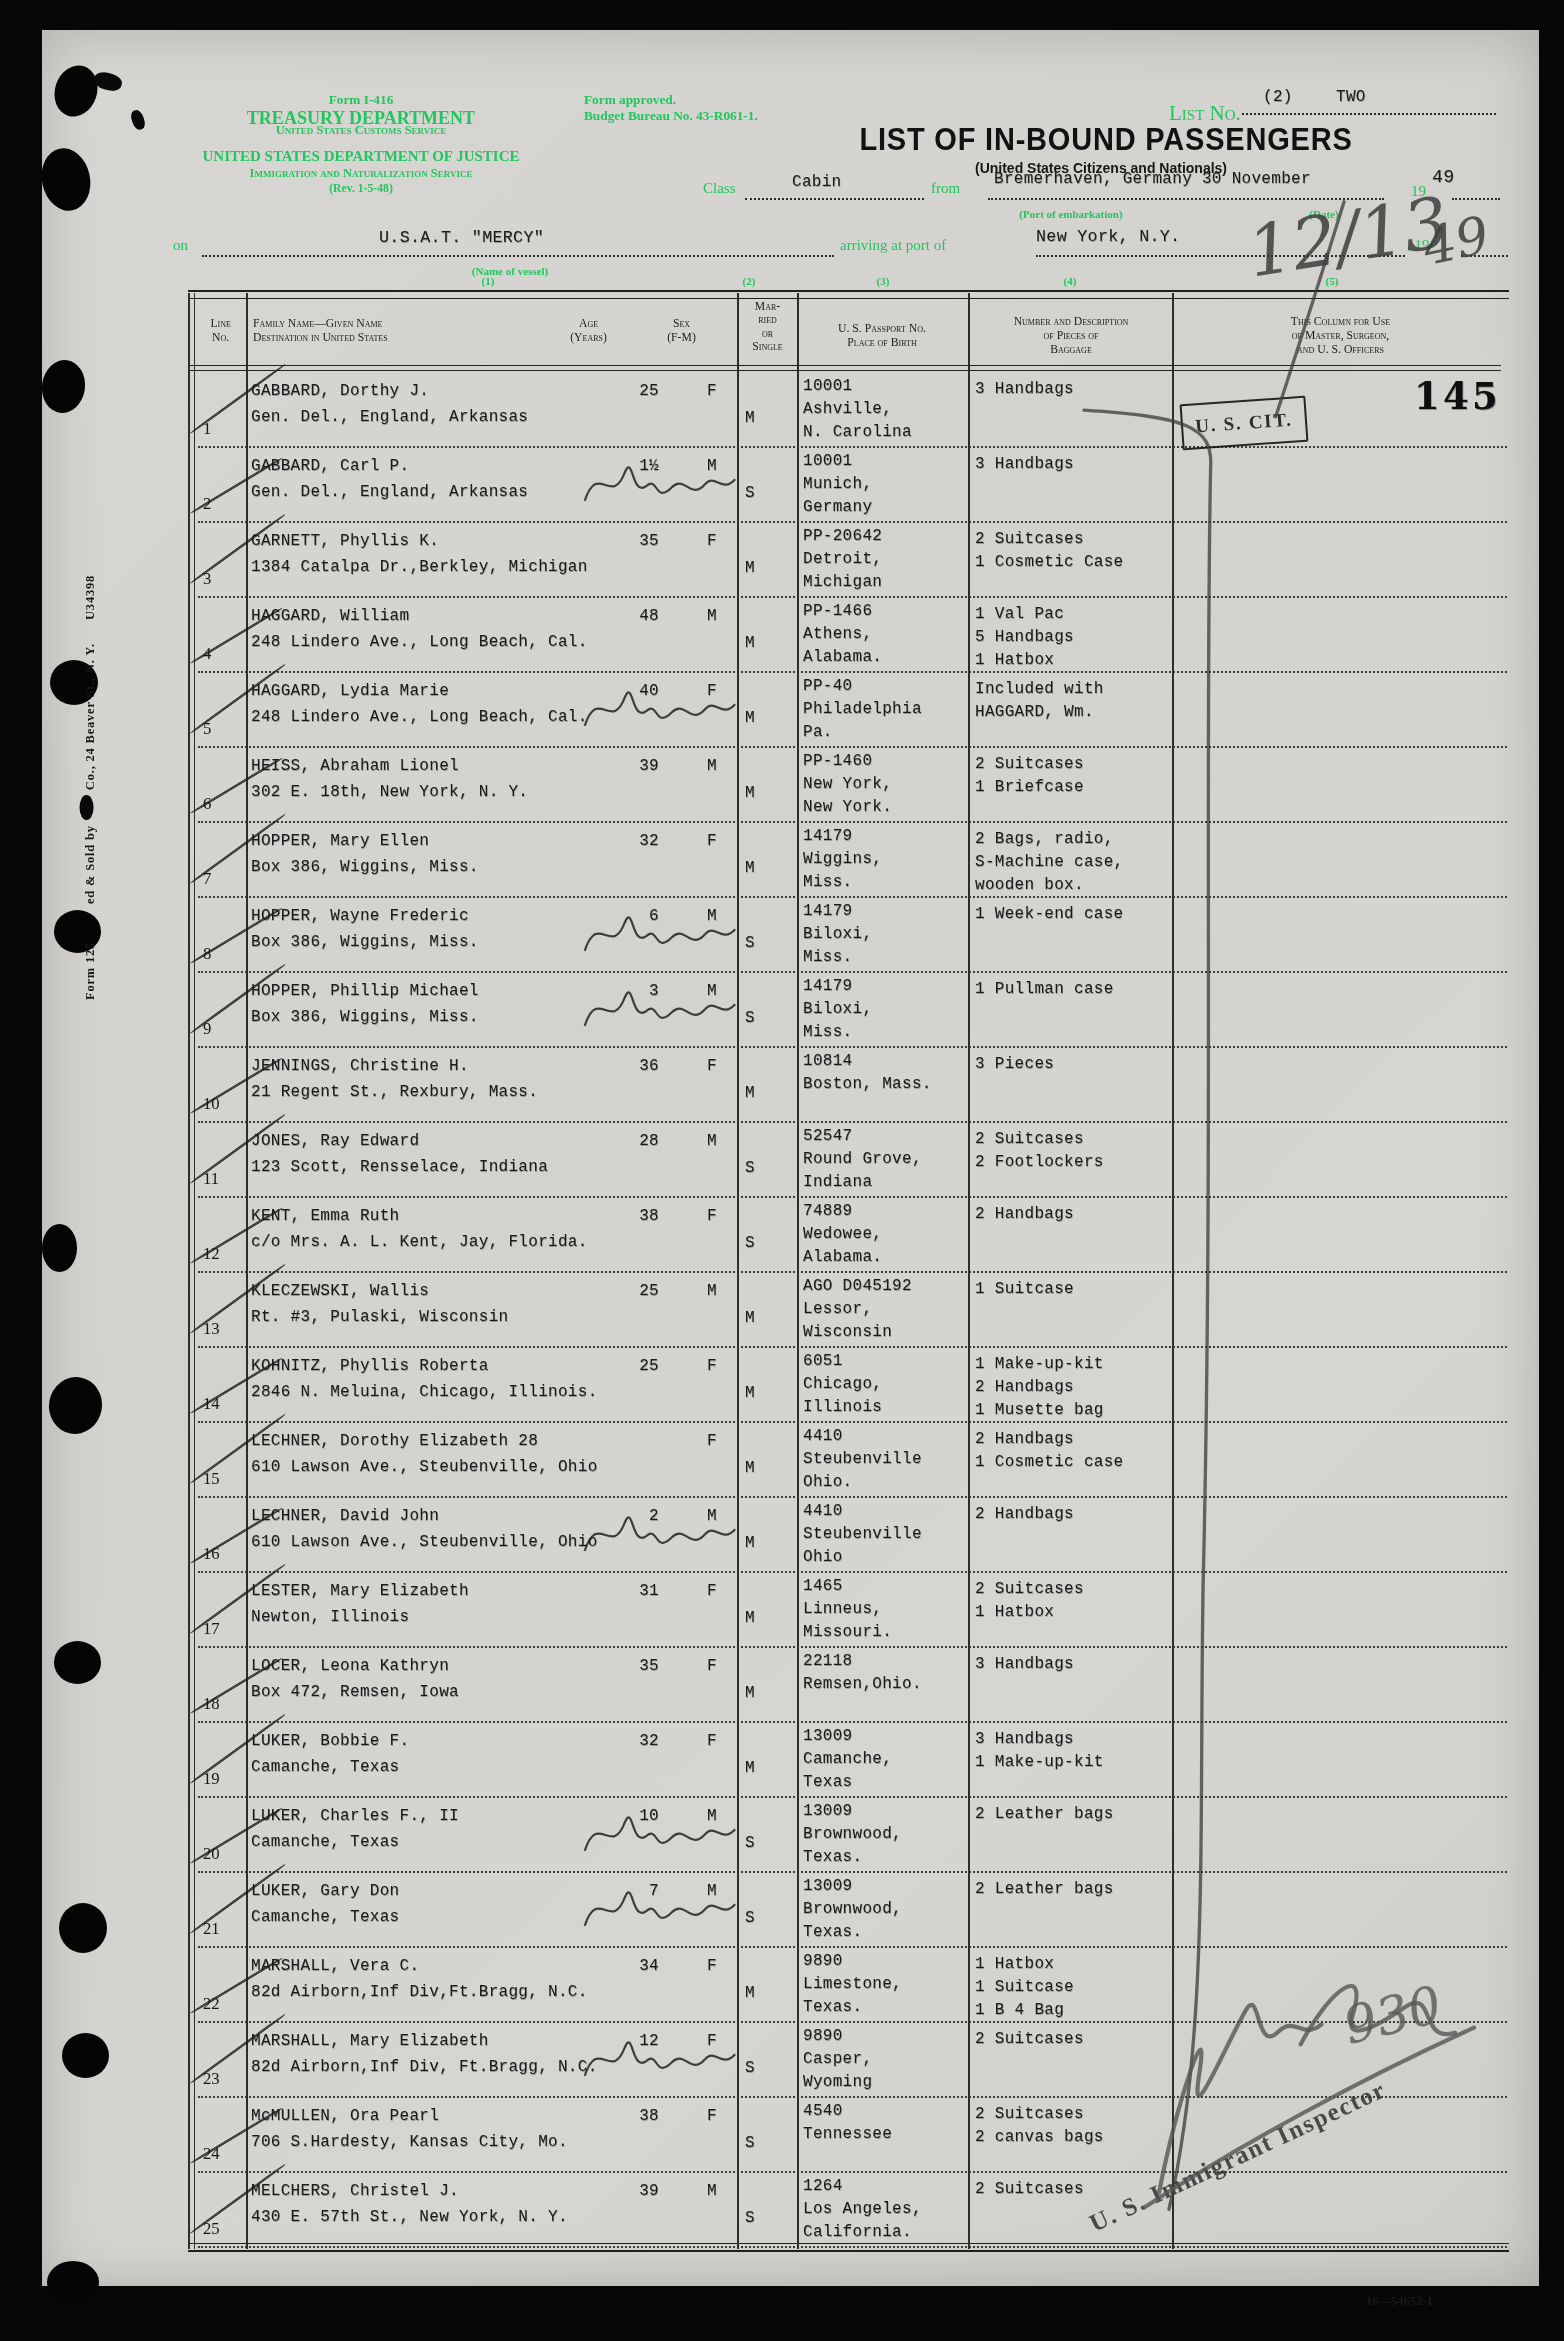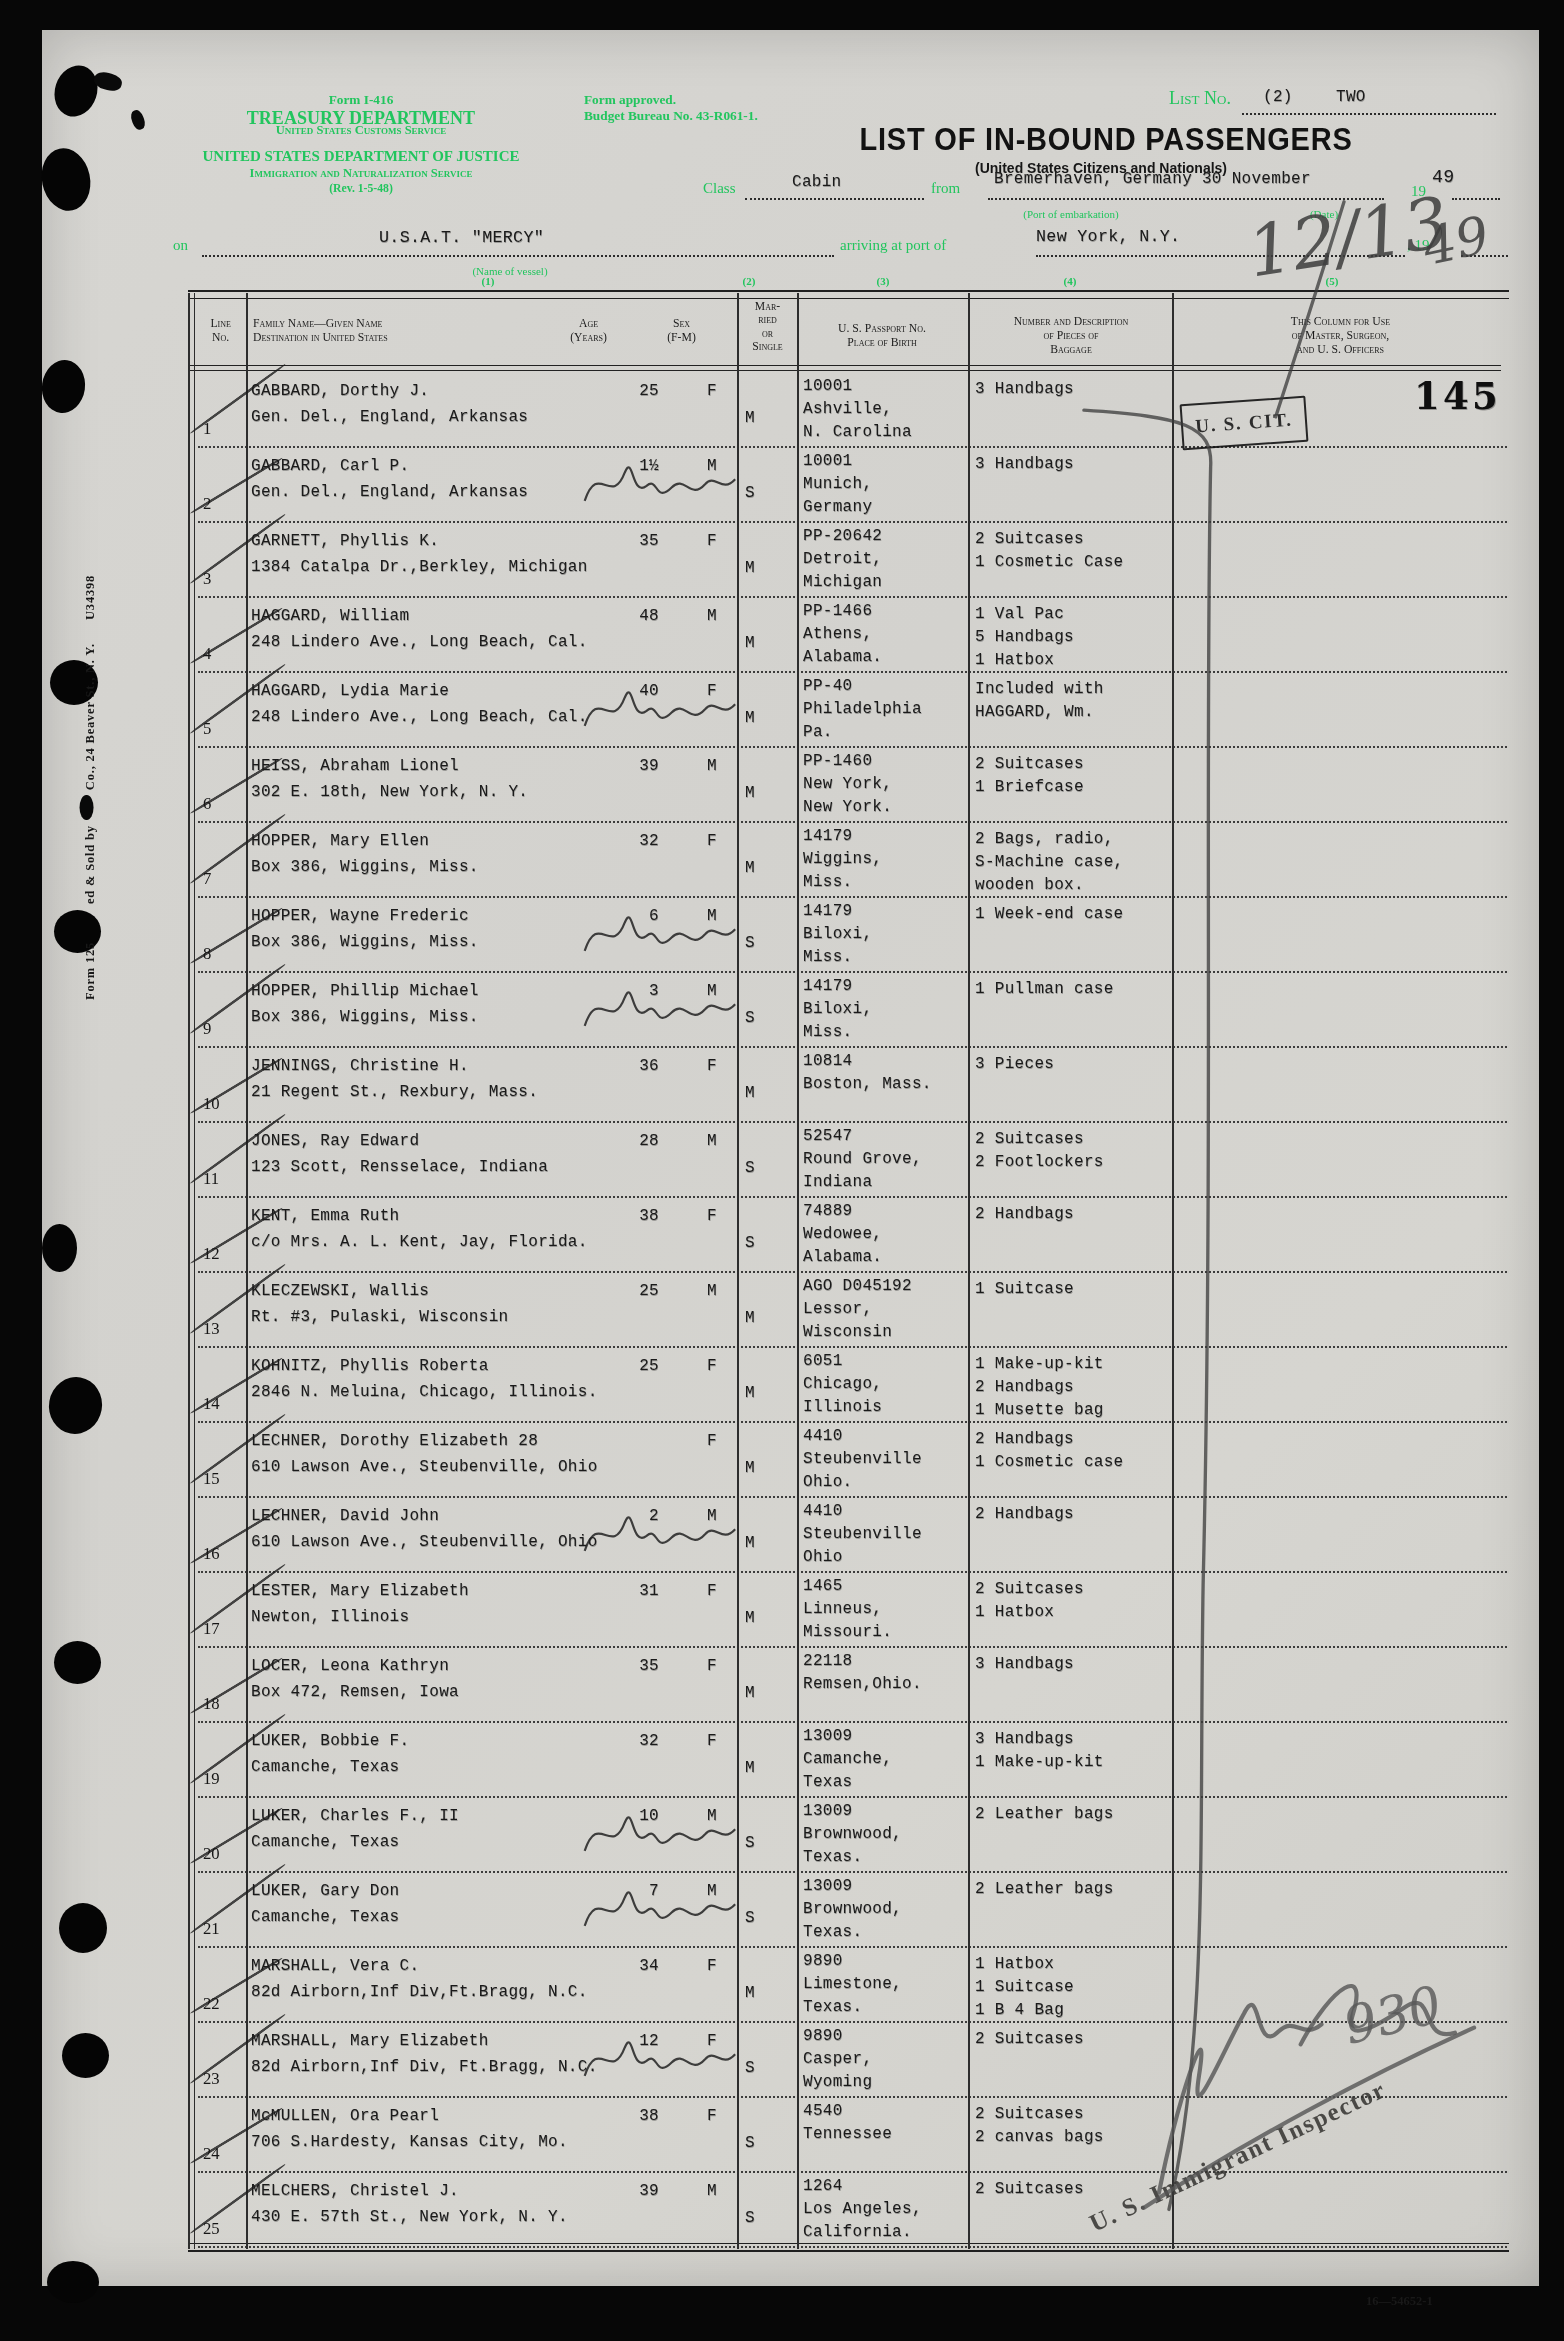--- a/index.html
+++ b/index.html
@@ -13,21 +13,21 @@
 
   
   .p{position:absolute;color:#22c55e;white-space:nowrap;}
   .sc{font-variant:small-caps;}
   .ctr{transform:translateX(-50%);}
   .b{font-weight:bold;}
   .title{font-family:"Liberation Sans",sans-serif;font-weight:bold;font-size:29px;letter-spacing:0.8px;
          transform:translateX(-50%) scale(1,1.08);color:#121212;}
   .subtitle{font-family:"Liberation Sans",sans-serif;font-weight:bold;font-size:14px;color:#161616;}
   .lbl{font-size:15px;}
-  .sub{font-size:11px;font-weight:normal;}
+  .sub{font-size:11px;font-weight:bold;}
   .mark{font-size:11px;font-weight:bold;}
   .dotline{position:absolute;height:0;border-bottom:2.5px dotted #2b2b2b;}
 
   
   .t{position:absolute;font-family:"Liberation Mono",monospace;font-size:16px;color:#1a1a1a;
      white-space:pre-line;letter-spacing:0.3px;text-shadow:0.5px 0.5px 0 rgba(40,40,40,.35);}
 
   
   .vtext{position:absolute;left:80px;top:350px;height:650px;writing-mode:vertical-rl;
          transform:rotate(180deg);font-family:"Liberation Serif",serif;font-weight:bold;
@@ -118,21 +118,21 @@
   <div class="p b ctr" style="left:361px;top:92px;font-size:13.3px;">Form I-416</div>
   <div class="p b ctr" style="left:361px;top:108px;font-size:18px;">TREASURY DEPARTMENT</div>
   <div class="p b sc ctr" style="left:361px;top:123px;font-size:12.5px;">United States Customs Service</div>
   <div class="p b ctr" style="left:361px;top:148px;font-size:15px;">UNITED STATES DEPARTMENT OF JUSTICE</div>
   <div class="p b sc ctr" style="left:361px;top:166px;font-size:12.5px;">Immigration and Naturalization Service</div>
   <div class="p b ctr" style="left:361px;top:182px;font-size:11.7px;">(Rev. 1-5-48)</div>
 
   <div class="p b" style="left:584px;top:92px;font-size:13.3px;">Form approved.</div>
   <div class="p b" style="left:584px;top:108px;font-size:13.3px;">Budget Bureau No. 43-R061-1.</div>
 
-  <div class="p sc" style="left:1169px;top:88px;font-size:18px;">List No.</div>
+  <div class="p sc" style="left:1169px;top:101px;font-size:21px;">List No.</div>
   <div class="t" style="left:1263px;top:88px;">(2)</div>
   <div class="t" style="left:1336px;top:88px;">TWO</div>
   <div class="dotline" style="left:1242px;top:113px;width:254px;"></div>
 
   <div class="p title" style="left:1106px;top:123px;">LIST OF IN-BOUND PASSENGERS</div>
   <div class="p subtitle ctr" style="left:1101px;top:160px;">(United States Citizens and Nationals)</div>
 
   <div class="p lbl" style="left:703px;top:180px;">Class</div>
   <div class="t" style="left:792px;top:173px;">Cabin</div>
   <div class="dotline" style="left:745px;top:198px;width:179px;"></div>

